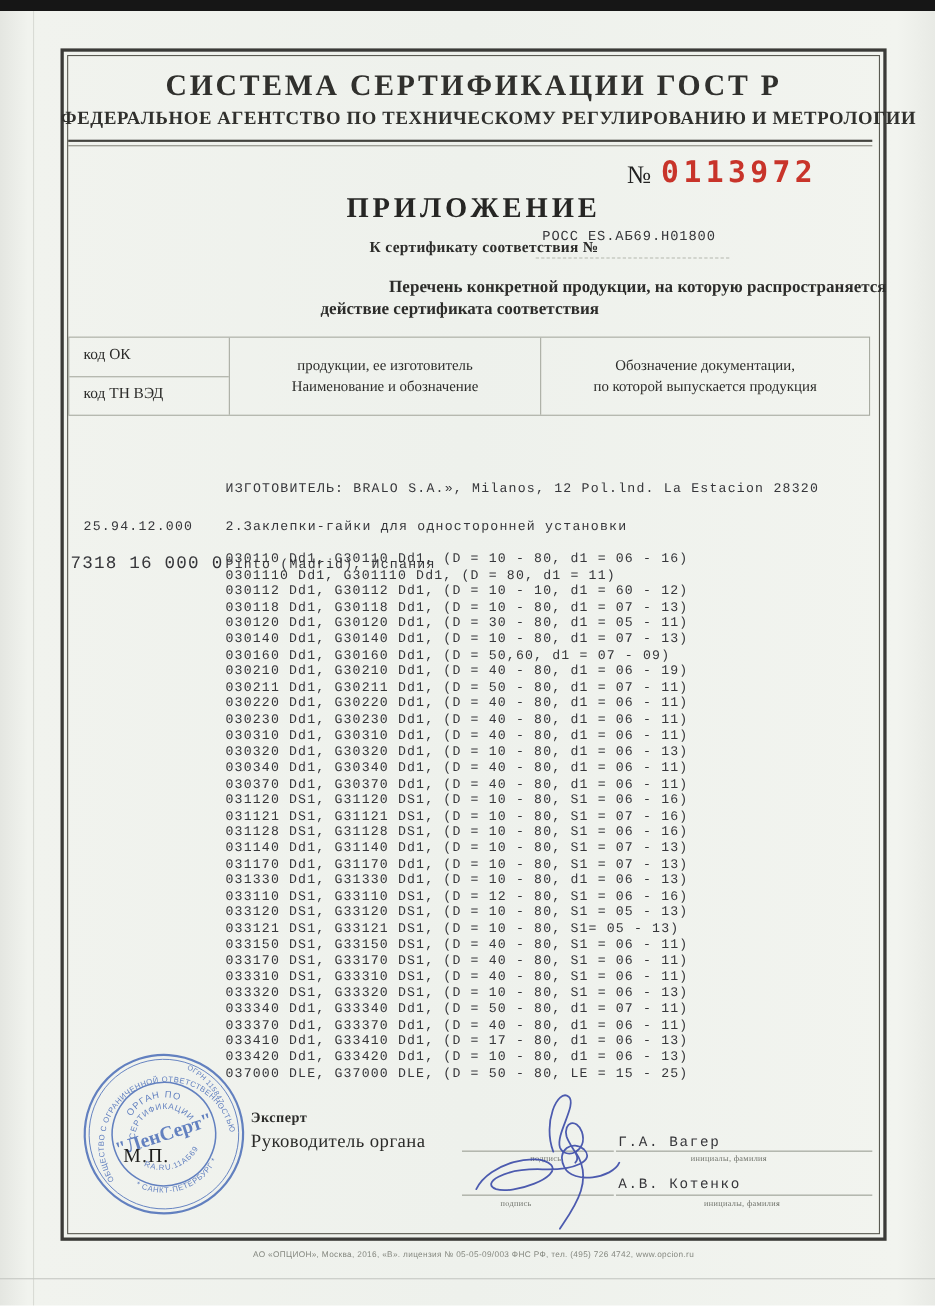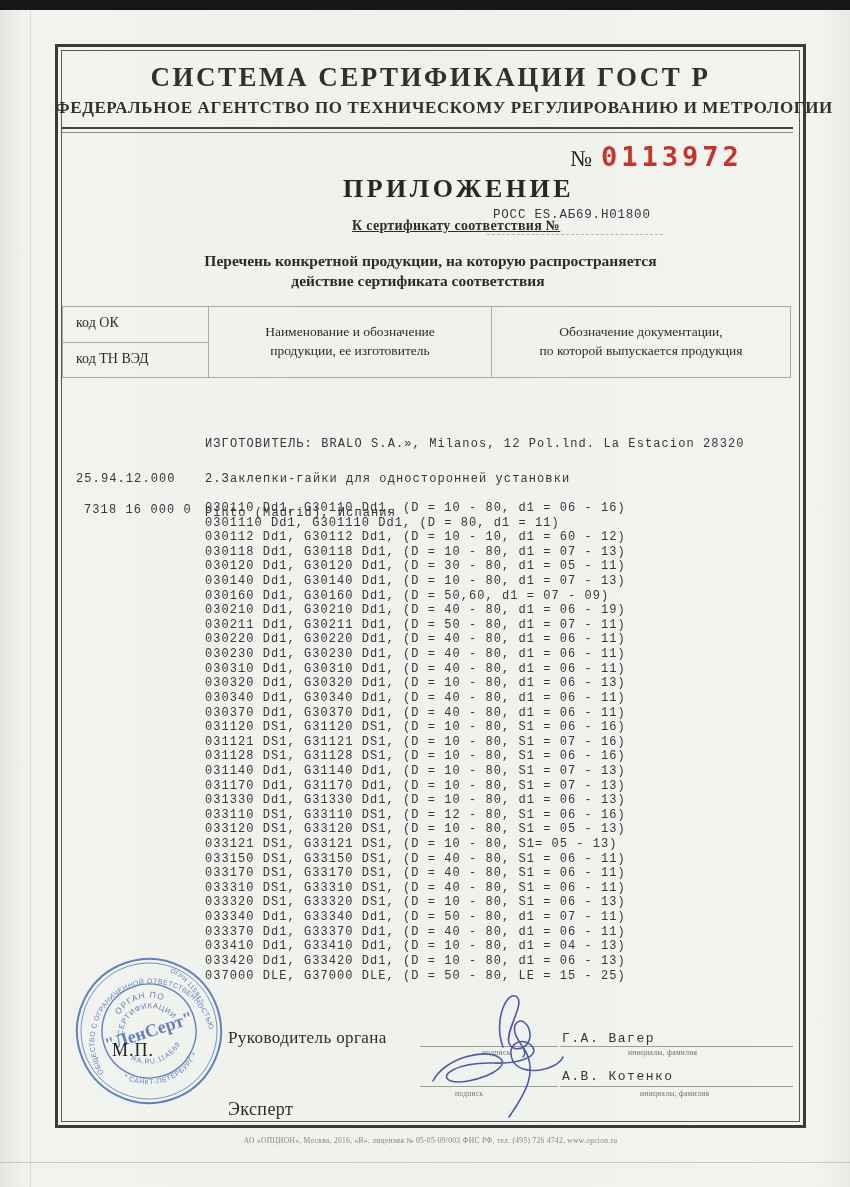--- a/index.html
+++ b/index.html
@@ -16,58 +16,58 @@
   .title1{left:55px;top:62px;width:751px;text-align:center;font-size:27px;font-weight:bold;
           letter-spacing:2.5px;white-space:nowrap;color:#30302d;}
   .title2{left:55px;top:98px;width:751px;text-align:center;font-size:17px;font-weight:bold;
           letter-spacing:0.6px;white-space:nowrap;color:#30302d;}
   .hdr-rule1{left:62px;top:127px;width:731px;height:2px;background:#44443f;}
   .hdr-rule2{left:62px;top:132px;width:731px;height:1px;background:#8a8a80;}
   .num-prefix{left:570px;top:146px;font-size:23px;color:#222;}
   .num-value{left:601px;top:141px;font-family:"DejaVu Sans Mono",monospace;font-weight:bold;
              font-size:27px;letter-spacing:4px;color:#c8342a;}
   .appendix{left:55px;top:174px;width:751px;text-align:center;font-size:26px;font-weight:bold;
-            letter-spacing:3.5px;color:#262624;padding-left:28px;}
-  .certref-label{left:352px;top:218px;font-size:14px;font-weight:bold;letter-spacing:0.3px;text-decoration:underline;}
+            letter-spacing:3.5px;color:#262624;}
+  .certref-label{left:336px;top:218px;font-size:14px;font-weight:bold;letter-spacing:0.3px;}
   .certref-value{left:493px;top:208px;font-size:12.5px;letter-spacing:0.8px;}
   .certref-line{left:487px;top:234px;width:176px;border-bottom:1px dashed #b4b7ae;height:0;}
-  .subtitle1{left:55px;top:252px;width:751px;text-align:center;font-size:15.5px;font-weight:bold;}
+  .subtitle1{left:55px;top:252px;width:751px;text-align:right;font-size:15.5px;font-weight:bold;}
   .subtitle2{left:55px;top:272px;width:726px;text-align:center;font-size:15.5px;font-weight:bold;}
   .tbl{left:62px;top:306px;width:727px;height:70px;border:1px solid #a8aba1;}
   .tbl .v1{position:absolute;left:145px;top:0;width:1px;height:70px;background:#a8aba1;}
   .tbl .v2{position:absolute;left:428px;top:0;width:1px;height:70px;background:#a8aba1;}
   .tbl .h1{position:absolute;left:0;top:35px;width:145px;height:1px;background:#a8aba1;}
   .tbl .c1a{position:absolute;left:13px;top:8px;font-size:14px;}
   .tbl .c1b{position:absolute;left:13px;top:44px;font-size:14px;}
   .tbl .c2{position:absolute;left:146px;top:15px;width:282px;text-align:center;font-size:13.5px;line-height:19px;}
   .tbl .c3{position:absolute;left:429px;top:15px;width:298px;text-align:center;font-size:13.5px;line-height:19px;}
   .manu{left:205px;top:387px;font-size:12px;line-height:23px;letter-spacing:1.1px;white-space:pre;}
   .code-ok{left:76px;top:472px;font-size:12px;letter-spacing:1.1px;}
   .category{left:205px;top:472px;font-size:12px;letter-spacing:1.1px;}
-  .code-tnved{left:84px;top:503px;font-size:12px;letter-spacing:1.1px;}
+  .code-tnved{left:64px;top:503px;font-size:16px;letter-spacing:1.1px;}
   .prod-list{left:205px;top:501px;font-size:12px;letter-spacing:1.05px;}
   .prod-list .code-line{height:14.62px;line-height:14.62px;white-space:pre;}
   .sig-role1{left:228px;top:1028px;font-size:17px;font-weight:normal;letter-spacing:0.4px;}
-  .sig-role2{left:228px;top:1099px;font-size:18px;font-weight:normal;letter-spacing:0.4px;}
+  .sig-role2{left:228px;top:1008px;font-size:13px;font-weight:bold;letter-spacing:0.4px;}
   .rule{height:1px;background:#9b9e95;}
   .r1a{left:420px;top:1046px;width:138px;}
   .r1b{left:560px;top:1046px;width:233px;}
   .r2a{left:420px;top:1086px;width:138px;}
   .r2b{left:560px;top:1086px;width:233px;}
   .cap{font-size:7.5px;color:#6d7068;letter-spacing:0.3px;}
   .cap-p1{left:482px;top:1048px;}
   .cap-f1{left:628px;top:1048px;}
   .cap-p2{left:455px;top:1089px;}
   .cap-f2{left:640px;top:1089px;}
   .sig-name1{left:562px;top:1031px;font-size:13px;letter-spacing:1.5px;}
   .sig-name2{left:562px;top:1069px;font-size:13px;letter-spacing:1.5px;}
   .mp{left:112px;top:1040px;font-size:18px;letter-spacing:1px;color:#1e1e1c;}
   .stamp{left:63px;top:945px;width:172px;height:172px;transform:rotate(-18deg);opacity:0.85;}
   .sig-ink{left:405px;top:985px;width:200px;height:135px;}
-  .footer{left:55px;top:1136px;width:751px;text-align:center;font-family:Liberation Serif, serif;
+  .footer{left:55px;top:1136px;width:751px;text-align:center;font-family:Liberation Sans, sans-serif;
           font-size:7.5px;color:#84877f;letter-spacing:0.3px;}
 </style>
 </head>
 <body>
 
 <div class="page">
 
   <div class="abs topbar"></div>
   <div class="abs edge-v"></div>
   <div class="abs edge-h"></div>
@@ -93,22 +93,22 @@
   <div class="abs subtitle1">Перечень конкретной продукции,  на которую распространяется</div>
   <div class="abs subtitle2">действие сертификата соответствия</div>
 
   <div class="abs tbl">
     <div class="v1"></div>
     <div class="v2"></div>
     <div class="h1"></div>
     <div class="c1a">код ОК</div>
     <div class="c1b">код ТН ВЭД</div>
     <div class="c2">
+      <div>продукции, ее изготовитель</div>
       <div>Наименование и обозначение</div>
-      <div>продукции, ее изготовитель</div>
     </div>
     <div class="c3">
       <div>Обозначение документации,</div>
       <div>по которой выпускается продукция</div>
     </div>
   </div>
 
   <div class="abs manu mono">
     <div>ИЗГОТОВИТЕЛЬ: BRALO S.A.», Milanos, 12 Pol.lnd. La Estacion 28320</div>
     <div>Pinto (Madrid), Испания</div>
@@ -142,21 +142,21 @@
       <div class="code-line">031330 Dd1, G31330 Dd1, (D = 10 - 80, d1 = 06 - 13)</div>
       <div class="code-line">033110 DS1, G33110 DS1, (D = 12 - 80, S1 = 06 - 16)</div>
       <div class="code-line">033120 DS1, G33120 DS1, (D = 10 - 80, S1 = 05 - 13)</div>
       <div class="code-line">033121 DS1, G33121 DS1, (D = 10 - 80, S1= 05 - 13)</div>
       <div class="code-line">033150 DS1, G33150 DS1, (D = 40 - 80, S1 = 06 - 11)</div>
       <div class="code-line">033170 DS1, G33170 DS1, (D = 40 - 80, S1 = 06 - 11)</div>
       <div class="code-line">033310 DS1, G33310 DS1, (D = 40 - 80, S1 = 06 - 11)</div>
       <div class="code-line">033320 DS1, G33320 DS1, (D = 10 - 80, S1 = 06 - 13)</div>
       <div class="code-line">033340 Dd1, G33340 Dd1, (D = 50 - 80, d1 = 07 - 11)</div>
       <div class="code-line">033370 Dd1, G33370 Dd1, (D = 40 - 80, d1 = 06 - 11)</div>
-      <div class="code-line">033410 Dd1, G33410 Dd1, (D = 10 - 80, d1 = 04 - 13)</div>
+      <div class="code-line">033410 Dd1, G33410 Dd1, (D = 17 - 80, d1 = 06 - 13)</div>
       <div class="code-line">033420 Dd1, G33420 Dd1, (D = 10 - 80, d1 = 06 - 13)</div>
       <div class="code-line">037000 DLE, G37000 DLE, (D = 50 - 80, LE = 15 - 25)</div>
     </div>
 
   <svg class="abs stamp" viewBox="0 0 172 172">
     <g fill="none" stroke="#4a6db8">
       <circle cx="86" cy="86" r="72" stroke-width="2"></circle>
       <circle cx="86" cy="86" r="68" stroke-width="0.8"></circle>
       <circle cx="86" cy="86" r="47" stroke-width="1.4"></circle>
     </g>

